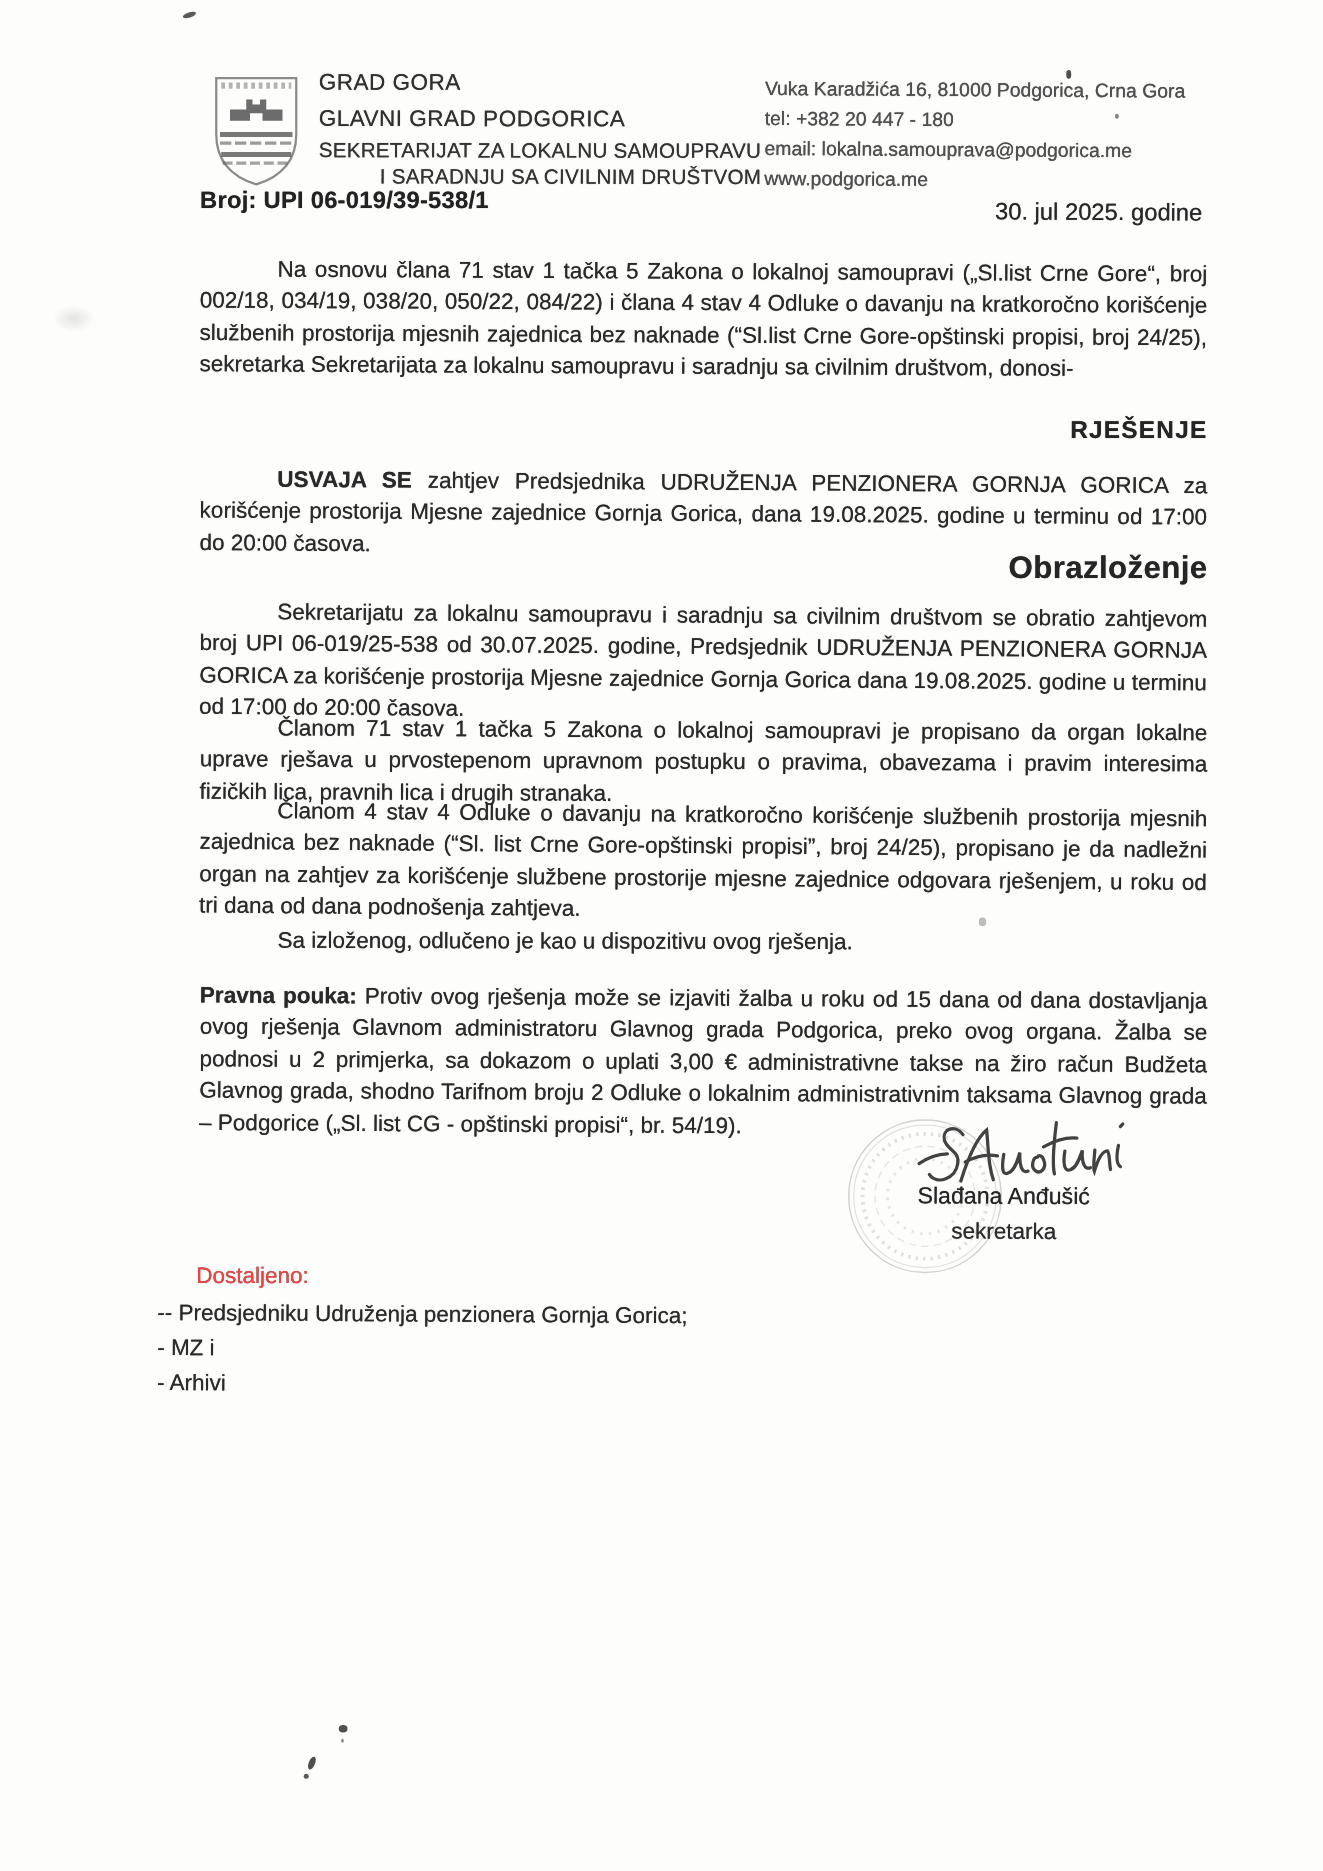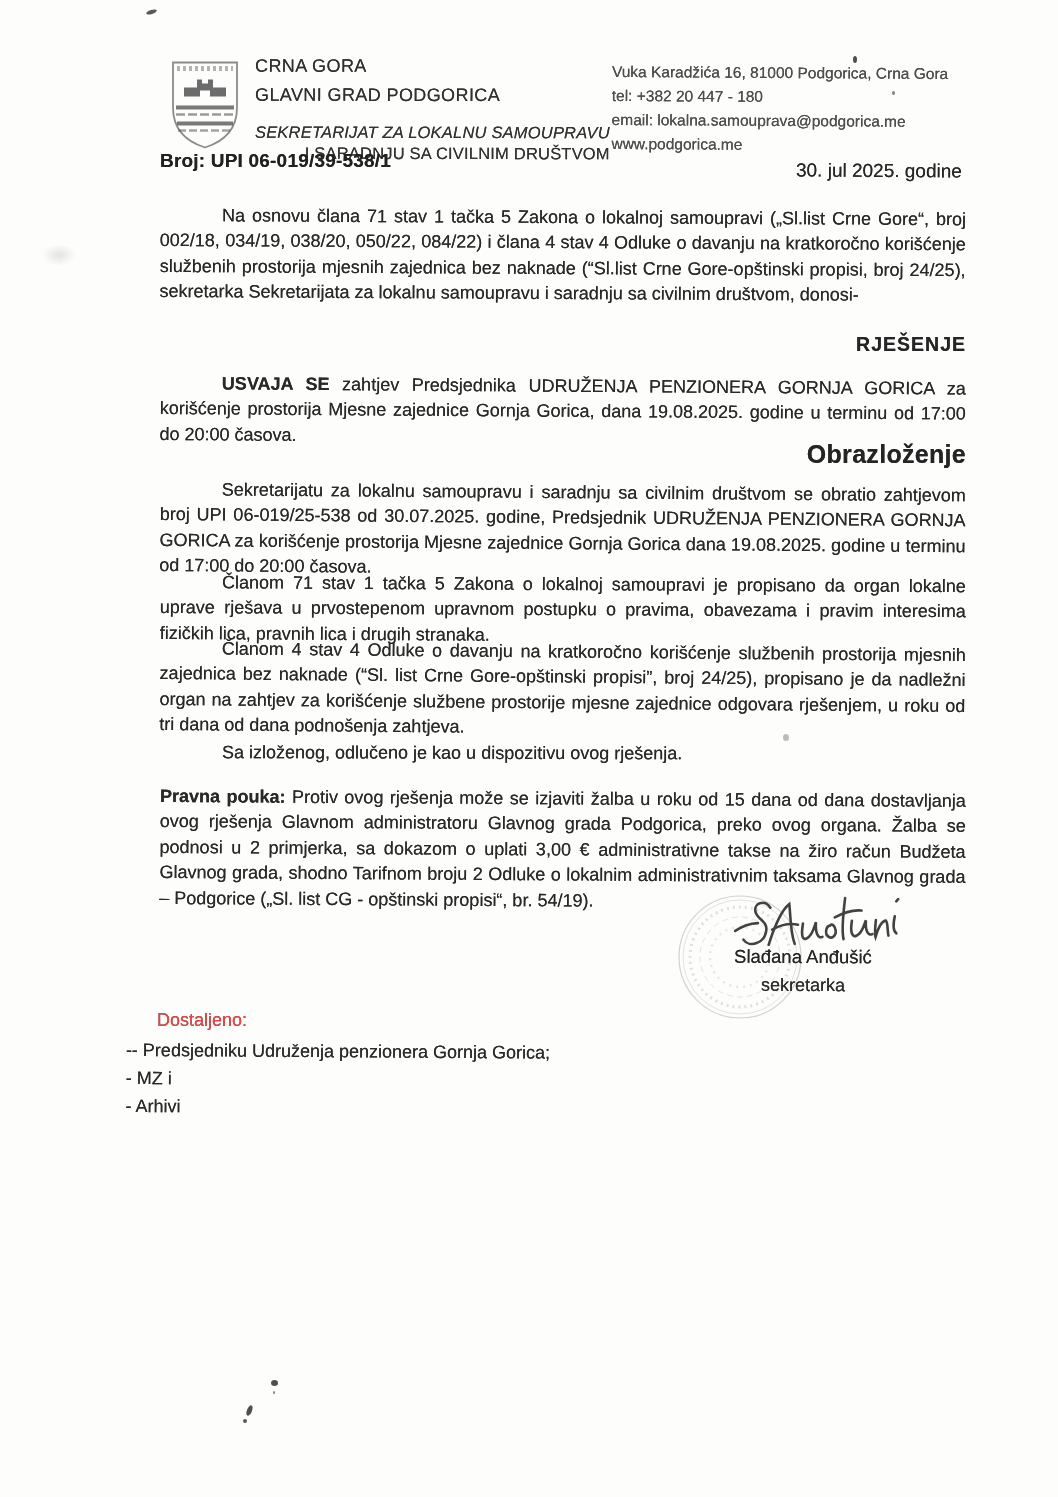--- a/index.html
+++ b/index.html
@@ -8,22 +8,22 @@
   .page {
     position:relative; width:1058px; height:1497px;
     background:#fdfdfc; overflow:hidden; color:#2a2a2a;
   }
   .scan { text-shadow:0 0 0.6px rgba(35,35,35,.85); }
 
   
   .emblem { position:absolute; left:168px; top:55px; width:74px; height:97px; }
   .org { position:absolute; left:255px; top:57px; line-height:1; transform:rotate(.1deg); }
   .org .l1 { font-size:18px; letter-spacing:.4px; color:#303030; margin-bottom:11px; }
-  .org .l2 { font-size:18px; letter-spacing:.4px; color:#303030; margin-bottom:20px; }
-  .org .l3 { font-size:16.5px; letter-spacing:.2px; color:#333; margin-bottom:4px;font-style:italic; }
+  .org .l2 { font-size:18px; letter-spacing:.4px; color:#303030; margin-bottom:9px; }
+  .org .l3 { font-size:16.5px; letter-spacing:.2px; color:#333; margin-bottom:4px; }
   .org .l4 { font-size:16.5px; letter-spacing:.2px; color:#333;text-align:right; }
   .contacts { position:absolute; left:612px; top:60px; font-size:15.5px; color:#4f4f4f;
               line-height:24px; transform:rotate(.35deg); transform-origin:left top; }
   .refline { position:absolute; left:160px; top:150px; font-size:19px; font-weight:bold;
              color:#222; letter-spacing:.2px; }
   .dateline { position:absolute; right:96px; top:160px; font-size:19px; color:#272727;
               transform:rotate(.35deg); }
 
   
   .para {
@@ -72,21 +72,21 @@
     <path d="M 5 7 H 69 V 52 C 69 74 56 86 37 92 C 18 86 5 74 5 52 Z" fill="none" stroke="#6e6e6e" stroke-width="1.8" opacity=".8"></path>
     <path d="M 9 13 H 65" stroke="#787878" stroke-width="5" stroke-dasharray="3 3" opacity=".55" fill="none"></path>
     <path d="M 16 32 h 13 v -8 h 5 v 4 h 6 v -4 h 5 v 8 h 13 v 9 h -16 v -6 h -10 v 6 h -16 z" fill="#4c4c4c" opacity=".82"></path>
     <path d="M 8 52 H 66" stroke="#4c4c4c" stroke-width="4" opacity=".75" fill="none"></path>
     <path d="M 8 59 H 66" stroke="#5a5a5a" stroke-width="2.5" stroke-dasharray="9 3" opacity=".6" fill="none"></path>
     <path d="M 9 68 H 65" stroke="#4c4c4c" stroke-width="4" opacity=".75" fill="none"></path>
     <path d="M 10 75 H 64" stroke="#5a5a5a" stroke-width="2.5" stroke-dasharray="8 3" opacity=".55" fill="none"></path>
   </svg>
 
   <div class="org">
-    <div class="l1">CRNA GORA</div>
+    <div class="l1">GRAD GORA</div>
     <div class="l2">GLAVNI GRAD PODGORICA</div>
     <div class="l3">SEKRETARIJAT ZA LOKALNU SAMOUPRAVU</div>
     <div class="l4">I SARADNJU SA CIVILNIM DRUŠTVOM</div>
   </div>
 
   <div class="contacts">
     <div>Vuka Karadžića 16, 81000 Podgorica, Crna Gora</div>
     <div>tel: +382 20 447 - 180</div>
     <div>email: lokalna.samouprava@podgorica.me</div>
     <div>www.podgorica.me</div>

